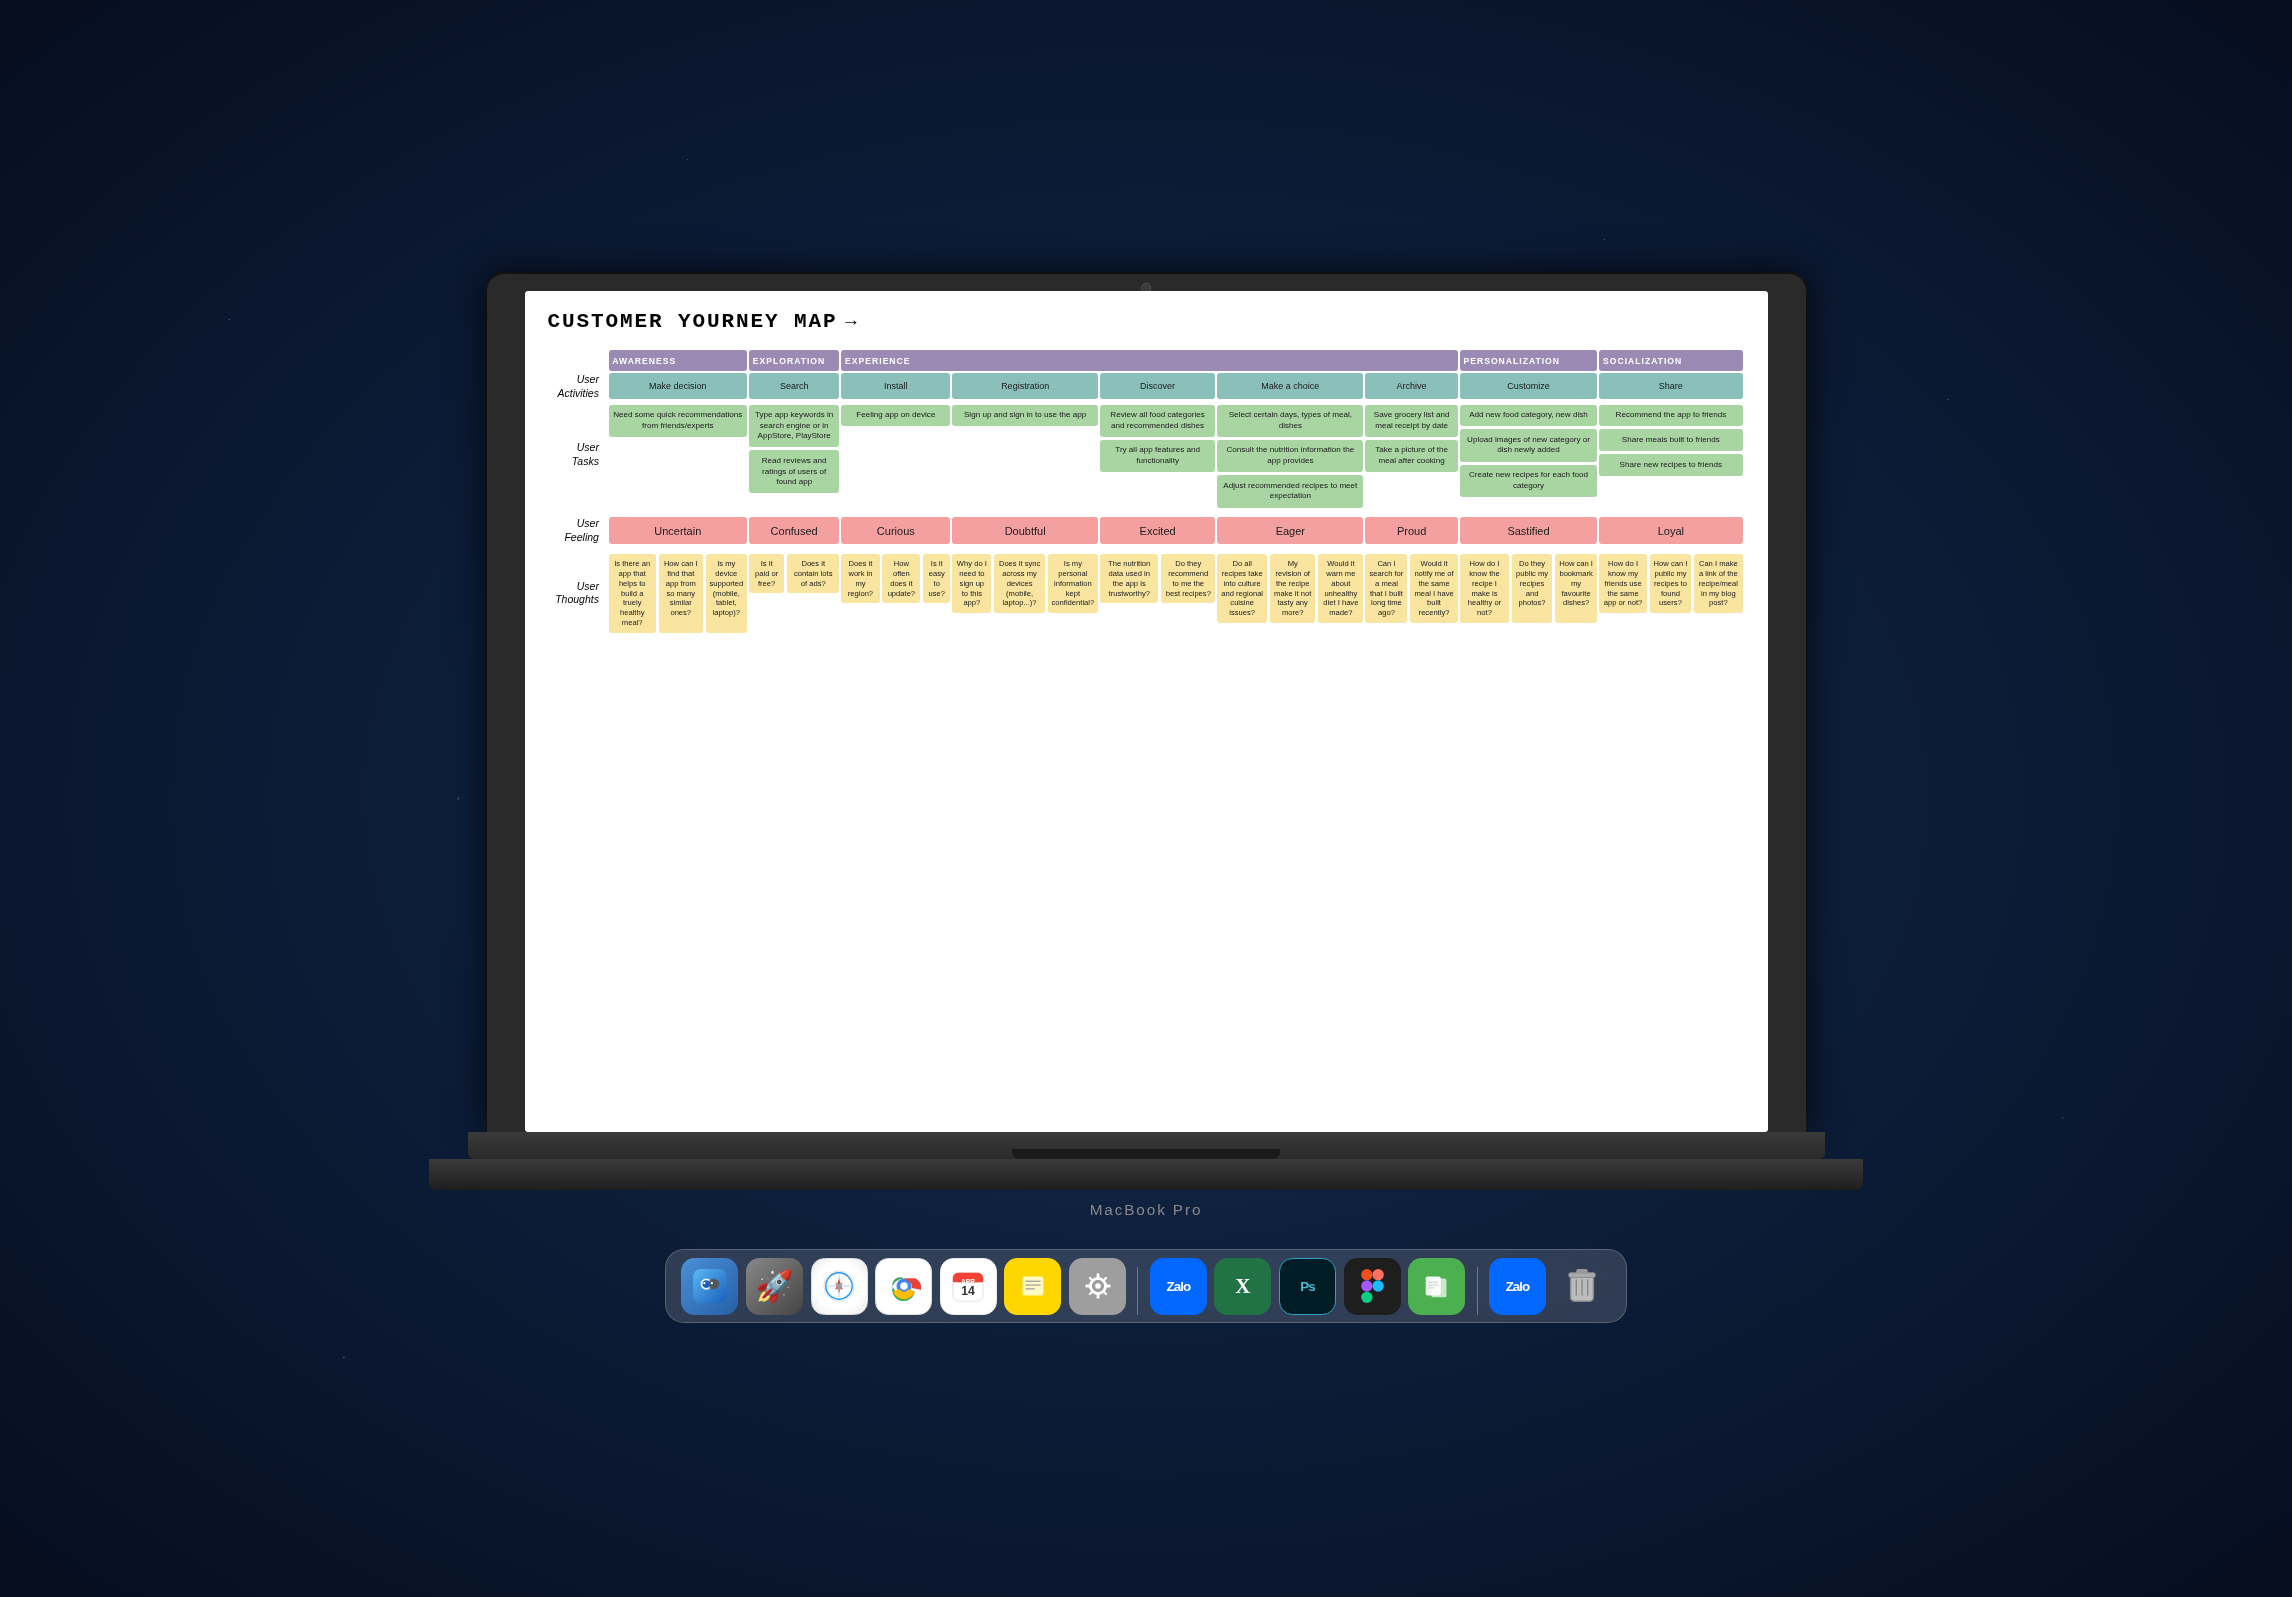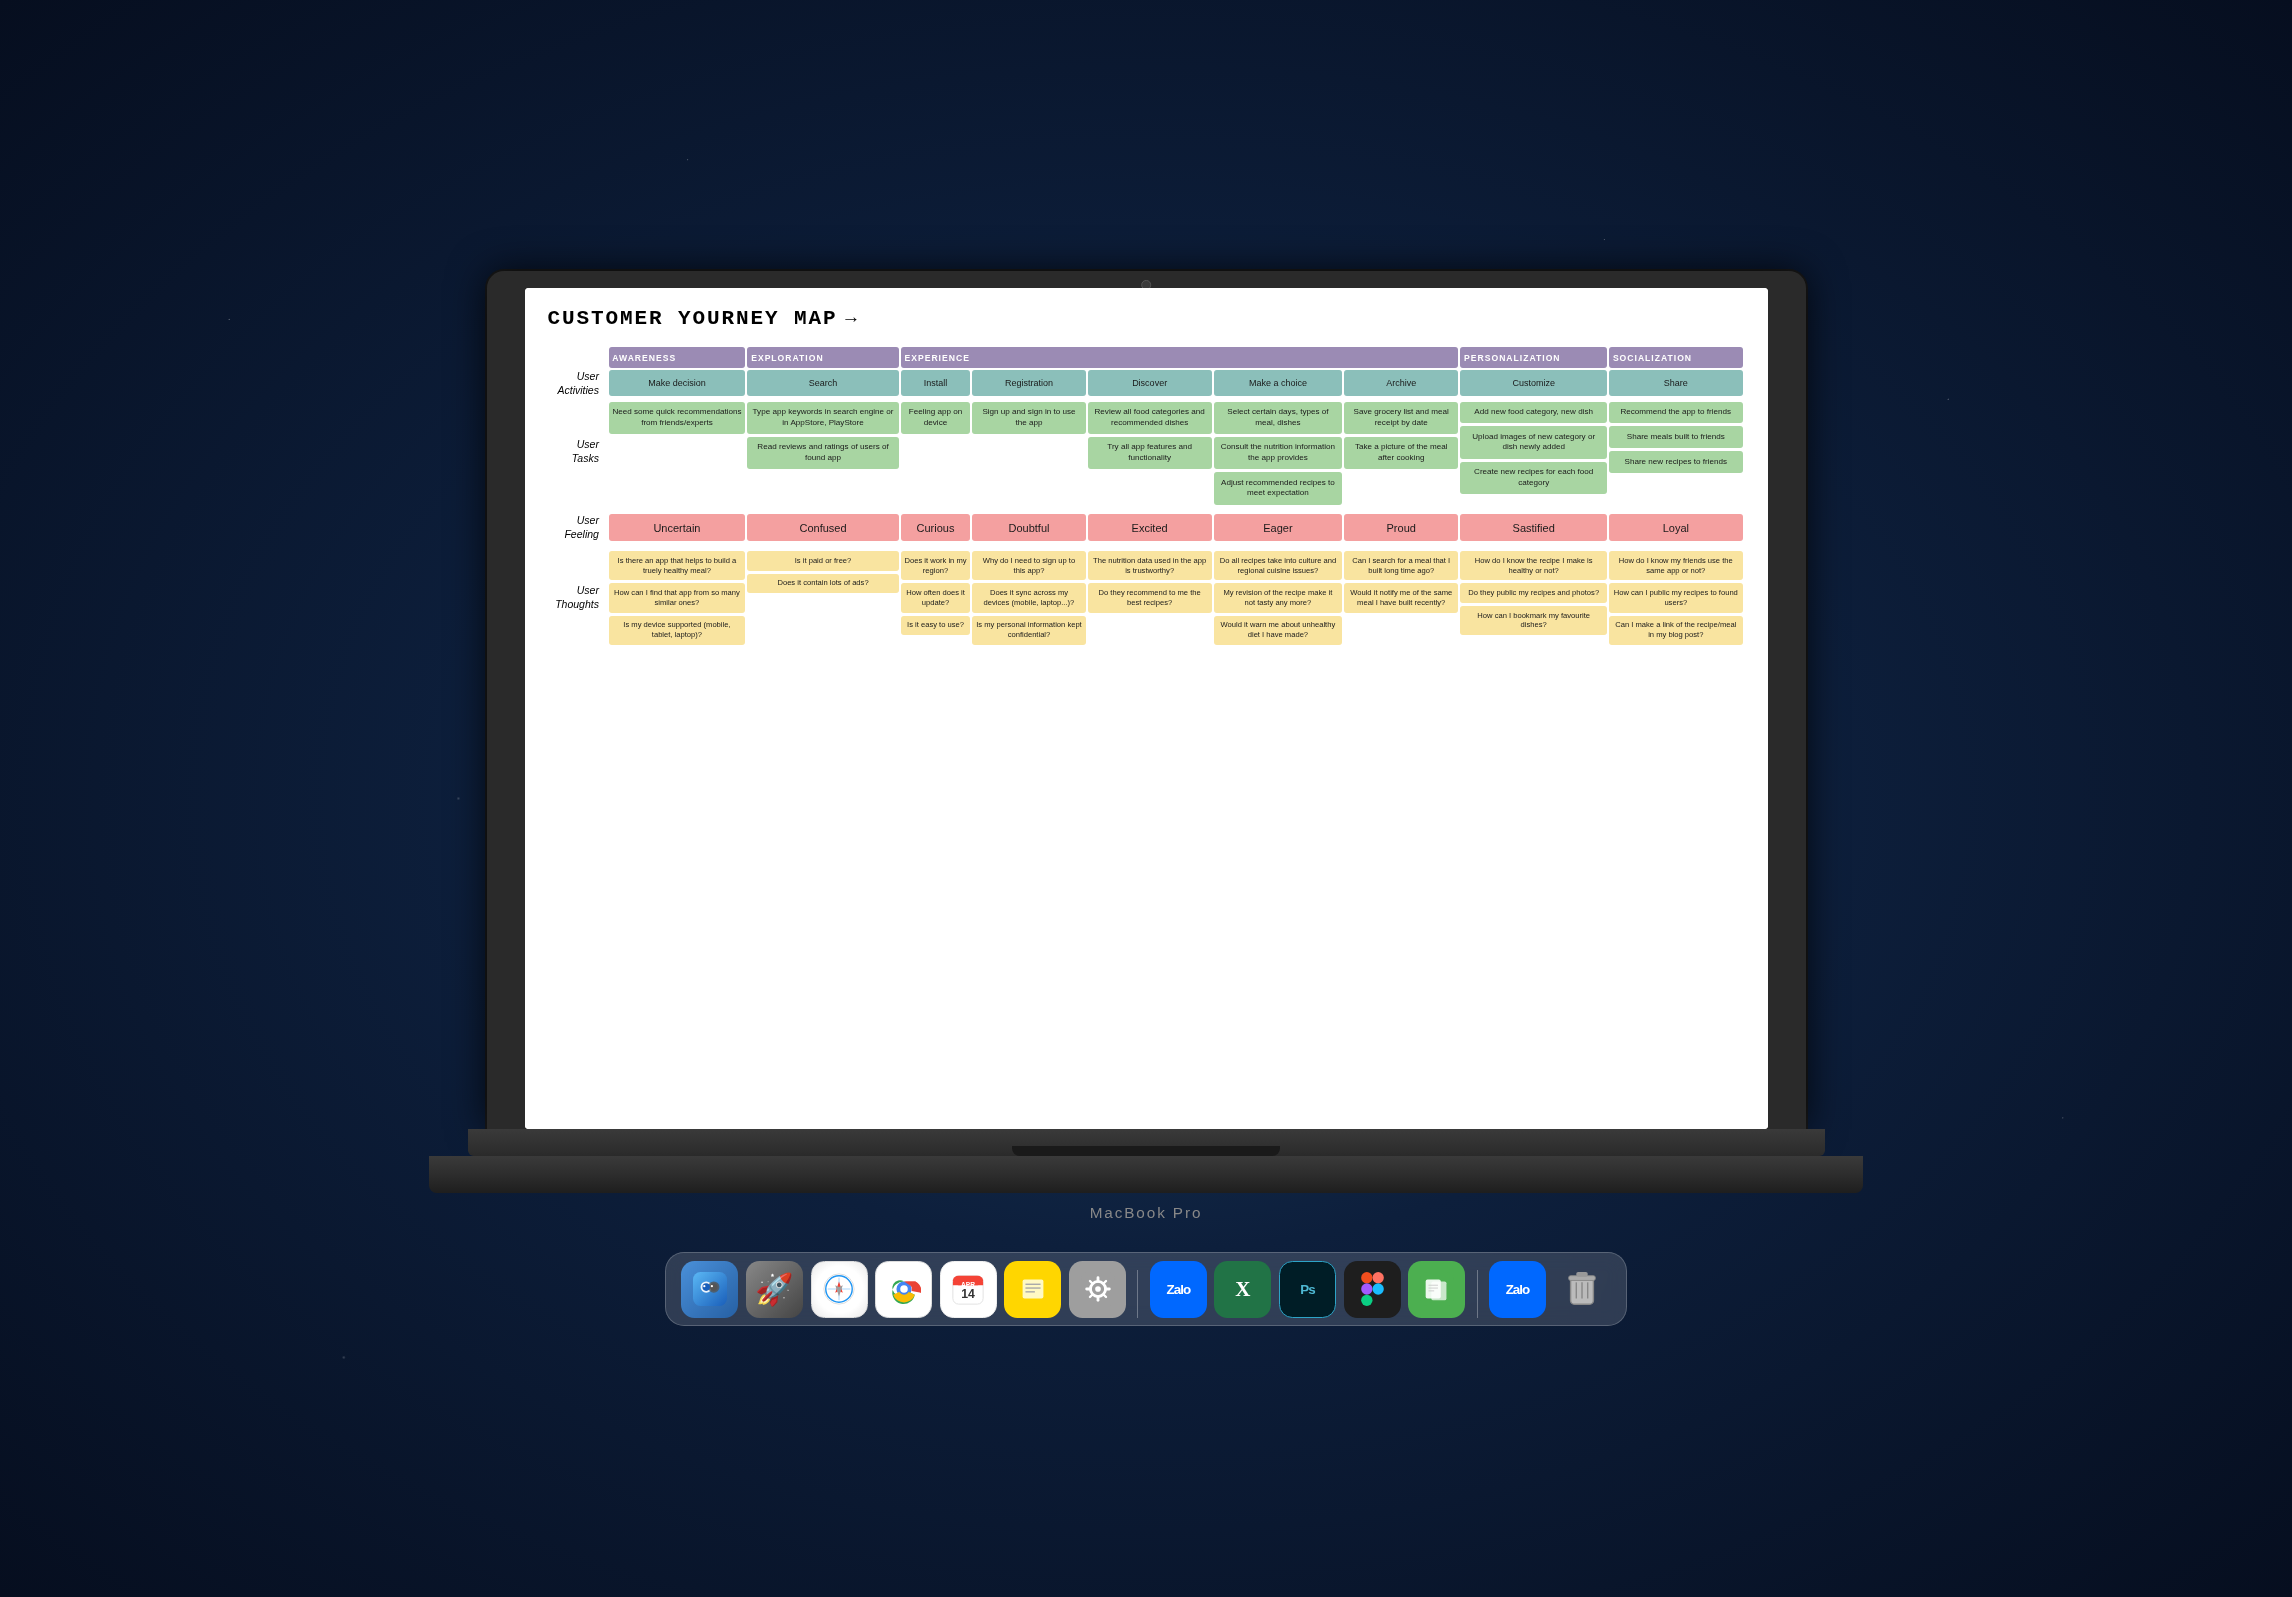--- a/index.html
+++ b/index.html
@@ -90,21 +90,21 @@
       left: 50%;
       transform: translateX(-50%);
       width: 268px;
       height: 9.6px;
       background: #1a1a1a;
       border-radius: 0 0 7.6px 7.6px;
     }
 
     .laptop-base {
       width: 1434px;
-      height: 37px;
+      height: 31px;
       background: linear-gradient(180deg, #3a3a3a 0%, #2d2d2d 50%, #1e1e1e 100%);
       border-radius: 0 0 7.6px 7.6px;
       position: relative;
     }
 
     .macbook-label {
       position: absolute;
       bottom: -29px;
       left: 50%;
       transform: translateX(-50%);
@@ -251,21 +251,21 @@
       padding: 4.8px 3.8px;
       border-radius: 2.9px;
       font-size: 7.6px;
       vertical-align: top;
       line-height: 1.3;
     }
 
     td { vertical-align: top; }
 
     .tasks-group { display: flex; flex-direction: column; gap: 2.9px; }
-    .thoughts-group { display: flex; flex-direction: column; gap: 2.9px; }
+    .thoughts-group { display: flex; flex-direction: row; gap: 2.9px; }
 
     .section-label {
       writing-mode: horizontal-tb;
       font-style: italic;
       font-size: 10.5px;
       text-align: right;
       line-height: 1.3;
     }
   </style>
 </head>

